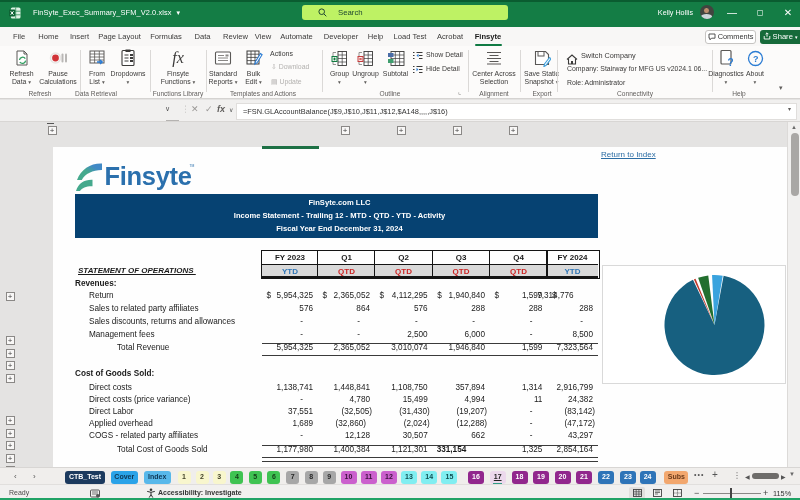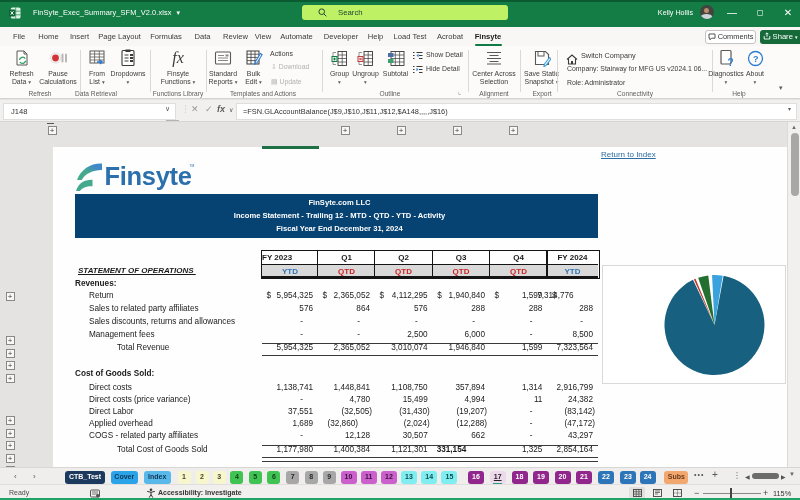--- a/index.html
+++ b/index.html
@@ -302,21 +302,20 @@
             <text x="6" y="12" font-size="9" fill="#2b7cd3" font-weight="bold">?</text>
           </svg>
         </div>
       About<br><span class="chev2">▾</span>
     </div>
     <div class="glabel" style="left:709px;width:60px;">Help</div>
     <div style="position:absolute;left:779px;top:38px;font-size:7px;color:#605e5c;">▾</div>
   </div>
 
   <div id="fbar">
-    <div id="namebox">J148</div>
     <span class="fico" style="left:165px;top:5px;font-size:7px;color:#555;">∨</span>
     <span class="fico" style="left:181px;color:#c8c6c4;">⋮</span>
     <span class="fico" style="left:191px;">✕</span>
     <span class="fico" style="left:205px;">✓</span>
     <span class="fico" style="left:217px;color:#605e5c;font-style:italic;font-weight:bold;">fx</span>
     <span class="fico" style="left:229px;top:6px;font-size:6px;color:#555;">∨</span>
     <div id="fxbox">=FSN.GLAccountBalance(J$9,J$10,J$11,J$12,$A148,,,,,J$16)</div>
     <span class="fico" style="left:788px;top:5px;font-size:6px;color:#605e5c;">▾</span>
     <span style="position:absolute;left:166px;top:19.5px;width:13px;height:1.5px;background:#b5b3b1;"></span>
   </div>
@@ -373,21 +372,21 @@
 
     <div class="abs" style="left:262px;top:265px;width:336px;height:12px;background:#d9d9d9;"></div>
     <div class="abs" style="left:260.5px;top:250px;width:339px;height:28.5px;border:1.7px solid #141414;"></div>
     <div class="hline" style="left:262px;top:264.2px;width:336px;background:#141414;"></div>
     <div class="hline" style="left:262px;top:276.2px;width:336px;height:2px;background:#141414;"></div>
     <div class="abs" style="left:317px;top:251px;width:1.2px;height:26px;background:#141414;"></div>
     <div class="abs" style="left:374px;top:251px;width:1.2px;height:26px;background:#141414;"></div>
     <div class="abs" style="left:431.7px;top:251px;width:1.2px;height:26px;background:#141414;"></div>
     <div class="abs" style="left:489px;top:251px;width:1.2px;height:26px;background:#141414;"></div>
     <div class="abs" style="left:546.4px;top:251px;width:1.2px;height:26px;background:#141414;"></div>
-    <div class="trow" style="left:262px;top:253px;width:56px;text-align:left;font-weight:bold;">FY 2023</div>
+    <div class="trow" style="left:262px;top:253px;width:56px;text-align:center;font-weight:bold;">FY 2023</div>
     <div class="trow" style="left:318px;top:253px;width:57px;text-align:center;font-weight:bold;">Q1</div>
     <div class="trow" style="left:375px;top:253px;width:57px;text-align:center;font-weight:bold;">Q2</div>
     <div class="trow" style="left:432px;top:253px;width:58px;text-align:center;font-weight:bold;">Q3</div>
     <div class="trow" style="left:490px;top:253px;width:57px;text-align:center;font-weight:bold;">Q4</div>
     <div class="trow" style="left:547px;top:253px;width:51px;text-align:center;font-weight:bold;">FY 2024</div>
     <div class="trow" style="left:262px;top:266.5px;width:56px;text-align:center;font-weight:bold;color:#2e75b6;">YTD</div>
     <div class="trow" style="left:318px;top:266.5px;width:57px;text-align:center;font-weight:bold;color:#cc2222;">QTD</div>
     <div class="trow" style="left:375px;top:266.5px;width:57px;text-align:center;font-weight:bold;color:#cc2222;">QTD</div>
     <div class="trow" style="left:432px;top:266.5px;width:58px;text-align:center;font-weight:bold;color:#cc2222;">QTD</div>
     <div class="trow" style="left:490px;top:266.5px;width:57px;text-align:center;font-weight:bold;color:#cc2222;">QTD</div>
@@ -454,21 +453,21 @@
         <span class="num" style="left:547.4px;top:394.8px;width:45.6px;">24,382</span>
     <div class="lbl" style="left:89px;top:407.0px;">Direct Labor</div>
     <span class="num" style="left:262px;top:407.0px;width:51.0px;">37,551</span>
         <span class="num" style="left:318px;top:407.0px;width:54.0px;">(32,505)</span>
         <span class="num" style="left:375px;top:407.0px;width:54.7px;">(31,430)</span>
         <span class="num" style="left:432.7px;top:407.0px;width:54.3px;">(19,207)</span>
         <span class="num" style="left:490px;top:407.0px;width:42.4px;">-</span>
         <span class="num" style="left:547.4px;top:407.0px;width:47.6px;">(83,142)</span>
     <div class="lbl" style="left:89px;top:419.2px;">Applied overhead</div>
     <span class="num" style="left:262px;top:419.2px;width:51.0px;">1,689</span>
-        <span class="num" style="left:304px;top:419.2px;width:54.0px;">(32,860)</span>
+        <span class="num" style="left:312px;top:419.2px;width:54.0px;">(32,860)</span>
         <span class="num" style="left:375px;top:419.2px;width:54.7px;">(2,024)</span>
         <span class="num" style="left:432.7px;top:419.2px;width:54.3px;">(12,288)</span>
         <span class="num" style="left:490px;top:419.2px;width:42.4px;">-</span>
         <span class="num" style="left:547.4px;top:419.2px;width:47.6px;">(47,172)</span>
     <div class="lbl" style="left:89px;top:431.4px;">COGS - related party affiliates</div>
     <span class="num" style="left:262px;top:431.4px;width:41.0px;">-</span>
         <span class="num" style="left:318px;top:431.4px;width:52.0px;">12,128</span>
         <span class="num" style="left:375px;top:431.4px;width:52.7px;">30,507</span>
         <span class="num" style="left:432.7px;top:431.4px;width:52.3px;">662</span>
         <span class="num" style="left:490px;top:431.4px;width:42.4px;">-</span>

